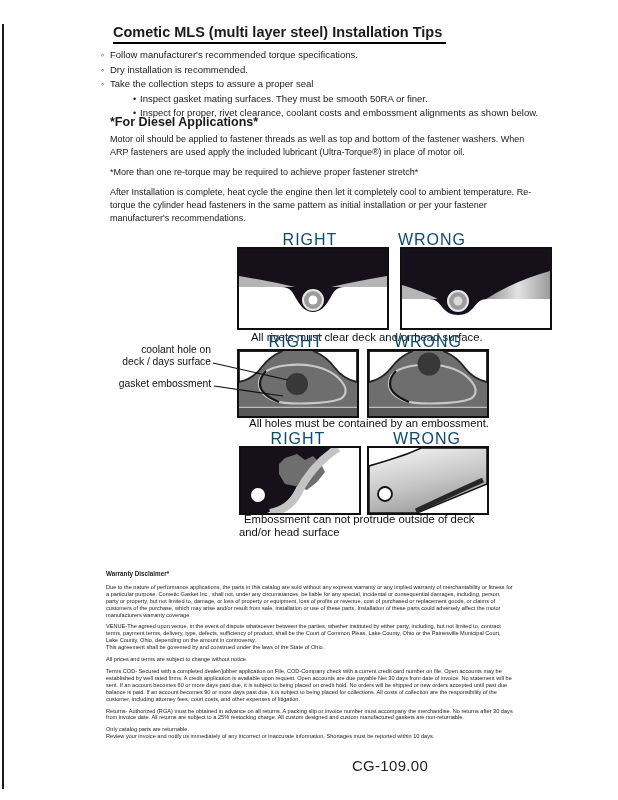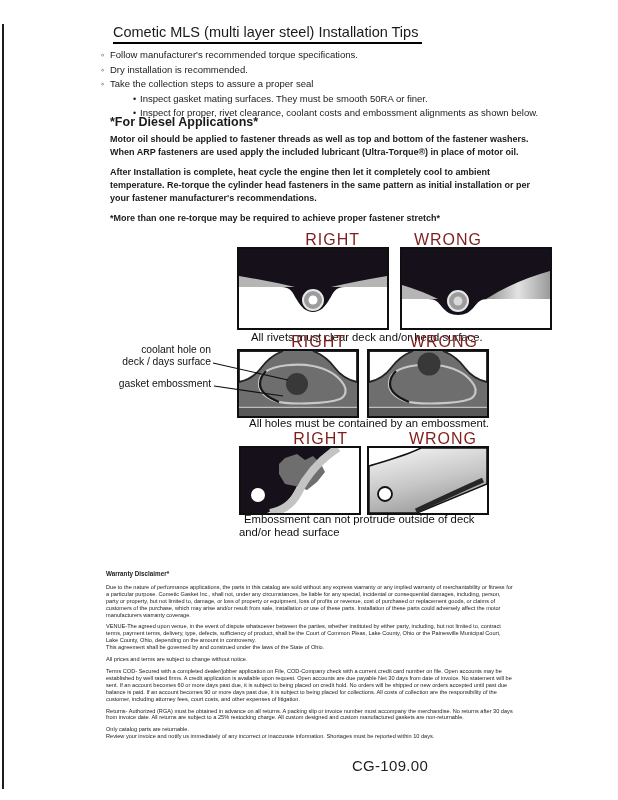--- a/index.html
+++ b/index.html
@@ -3,35 +3,35 @@
 <meta charset="utf-8">
 <style>
   html,body{margin:0;padding:0;background:#ffffff;}
   .page{
     position:relative;width:618px;height:800px;background:#ffffff;overflow:hidden;
     font-family:"Liberation Sans","DejaVu Sans",sans-serif;color:#1a1a1a;
   }
   .edge-line{position:absolute;left:2px;top:24px;width:2px;height:765px;background:#1c1c1c;}
 
   .doc-title{
-    position:absolute;left:113px;top:24px;font-size:14.5px;font-weight:normal;
+    position:absolute;left:113px;top:24px;font-size:14.5px;font-weight:bold;
     border-bottom:2px solid #000;padding-bottom:2px;padding-right:4px;white-space:nowrap;
   }
   .bullets{position:absolute;left:101px;top:48px;font-size:9.5px;line-height:14.5px;}
   .b-row{display:flex;align-items:baseline;}
   .b-marker{width:9px;font-size:9px;color:#1a1a1a;}
   .sb-row{display:flex;align-items:baseline;margin-left:32px;}
   .sb-marker{width:7px;font-size:9px;}
 
   .diesel{position:absolute;left:110px;top:115px;width:424px;}
   .diesel h2{margin:0 0 4px 0;font-size:12.5px;font-weight:bold;}
-  .diesel p{margin:0 0 7px 0;font-size:9px;line-height:13px;font-weight:bold;}
+  .diesel p{margin:0 0 7px 0;font-size:9px;line-height:13px;}
 
   .diagrams{position:absolute;left:0;top:228px;width:618px;height:318px;}
-  .rw-label{position:absolute;width:100px;text-align:right;font-size:16px;letter-spacing:1px;color:#7f1d1d;}
+  .rw-label{position:absolute;width:100px;text-align:center;font-size:16px;letter-spacing:1px;color:#0c4a6e;}
   .panel{position:absolute;border:2px solid #0f0f0f;background:#fff;line-height:0;}
   .caption{position:absolute;font-size:11.3px;color:#101010;white-space:nowrap;}
   .side-label{position:absolute;right:407px;text-align:right;font-size:10.3px;line-height:11.5px;color:#111;}
   .leaders{position:absolute;left:0;top:0;width:618px;height:318px;pointer-events:none;}
 
   .legal{position:absolute;left:106px;top:571px;width:408px;font-size:5.6px;line-height:6.9px;color:#222;}
   .legal .lh{font-size:6.3px;font-weight:bold;margin-bottom:6px;}
   .legal .blk{margin-bottom:5px;}
 
   .page-num{position:absolute;left:300px;top:757px;width:180px;text-align:center;font-size:15px;color:#1f1f1f;letter-spacing:0.3px;}
@@ -63,22 +63,22 @@
     </div>
     <div class="sb-row">
       <span class="sb-marker">•</span>
       <span>Inspect for proper, rivet clearance, coolant costs and embossment alignments as shown below.</span>
     </div>
   </div>
 
   <div class="diesel">
     <h2>*For Diesel Applications*</h2>
     <p>Motor oil should be applied to fastener threads as well as top and bottom of the fastener washers. When ARP fasteners are used apply the included lubricant (Ultra-Torque®) in place of motor oil.</p>
+    <p>*More than one re-torque may be required to achieve proper fastener stretch*</p>
     <p>After Installation is complete, heat cycle the engine then let it completely cool to ambient temperature. Re-torque the cylinder head fasteners in the same pattern as initial installation or per your fastener manufacturer's recommendations.</p>
-    <p>*More than one re-torque may be required to achieve proper fastener stretch*</p>
   </div>
 
   <div class="diagrams">
 
     <div class="rw-label" style="left:260px;top:3px;">RIGHT</div>
     <div class="rw-label" style="left:382px;top:3px;">WRONG</div>
 
     <div class="panel" style="left:237px;top:19px;">
       <svg width="148" height="79" viewBox="0 0 148 79">
         <rect width="148" height="79" fill="#151019"></rect>

